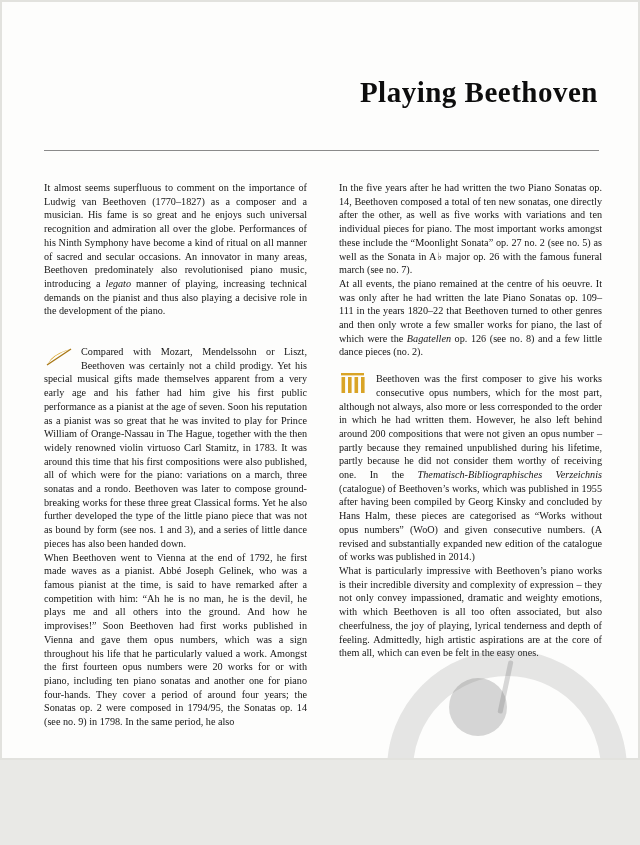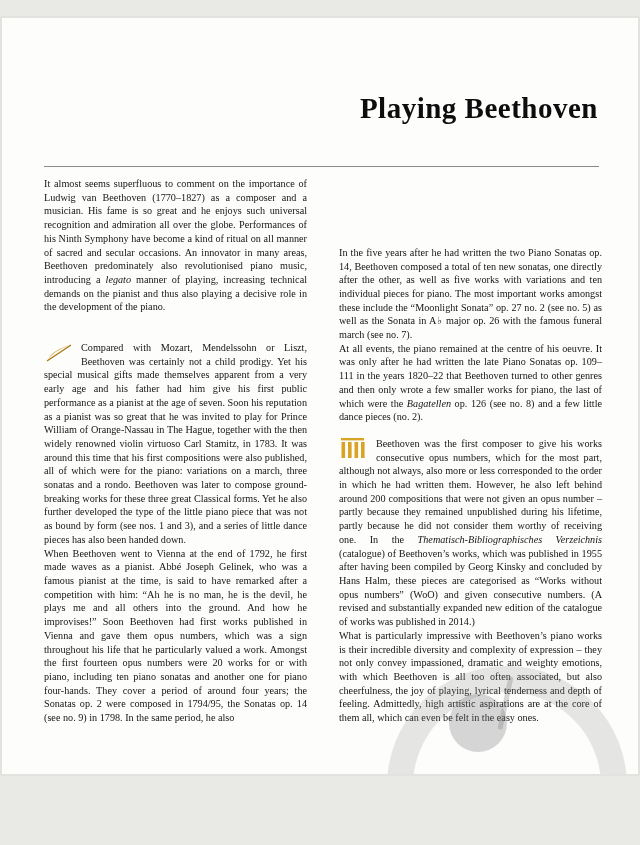--- a/index.html
+++ b/index.html
@@ -1,20 +1,20 @@
 <!DOCTYPE html>
 <html lang="en"><head>
 <meta charset="utf-8">
 <style>
   html, body { margin: 0; padding: 0; background: #e9e9e6; }
   .page {
     position: relative;
     width: 640px;
     height: 760px;
-    margin: 16px auto;
+    margin: 0 auto;
     background: #fdfdfc;
     border: 2px solid #e2e2de;
     box-sizing: border-box;
     overflow: hidden;
     font-family: "Liberation Serif", serif;
     color: #141414;
   }
   .title {
     position: absolute;
     top: 74px;
@@ -29,27 +29,26 @@
   .rule {
     position: absolute;
     top: 148px;
     left: 42px;
     right: 39px;
     height: 1px;
     background: #8a8a8a;
   }
   .columns {
     position: absolute;
-    top: 159px;
+    top: 179px;
     left: 42px;
     width: 558px;
     display: flex;
     gap: 32px;
     z-index: 1;
-    align-items: flex-end;
   }
   .col {
     width: 267px;
     font-size: 10.2px;
     line-height: 13.7px;
     text-align: justify;
     hyphens: auto;
     -webkit-hyphens: auto;
   }
   .col p { margin: 0; }

